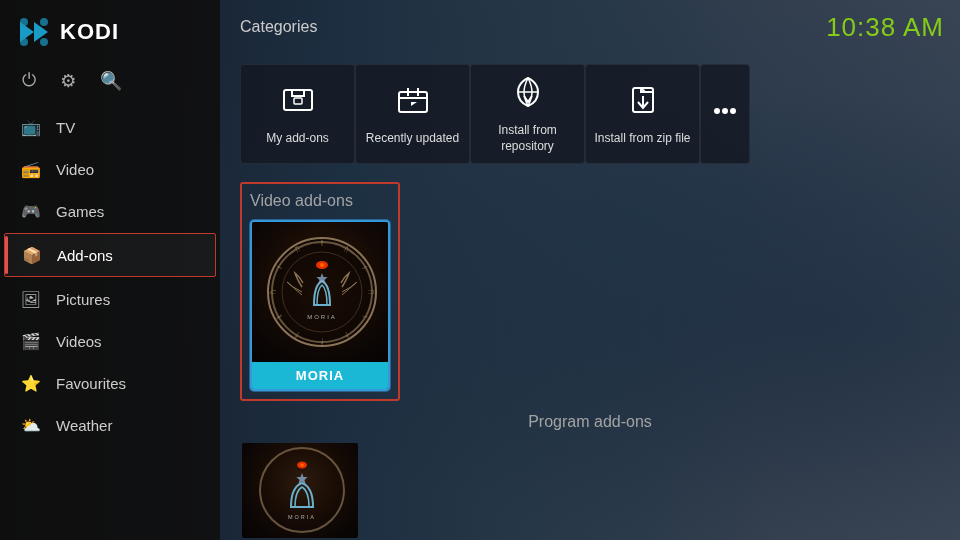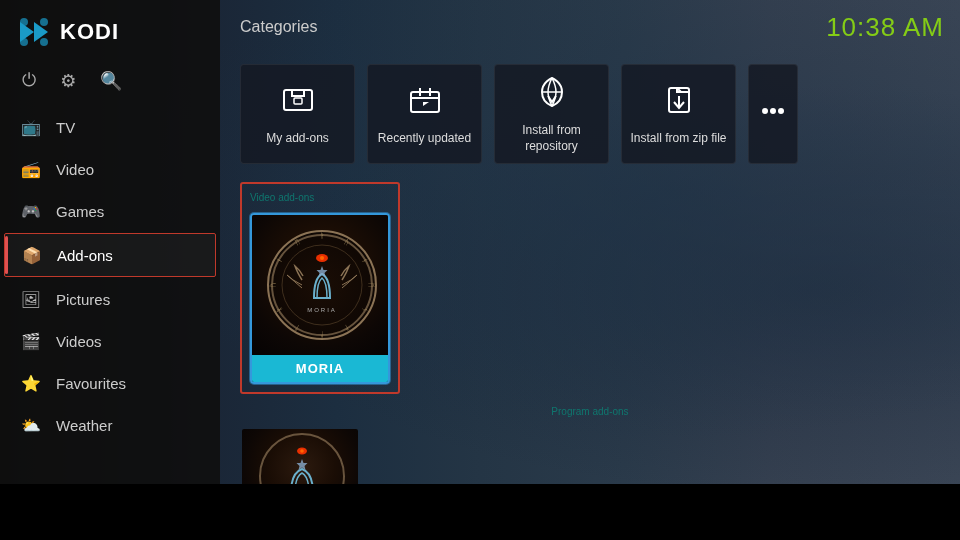--- a/index.html
+++ b/index.html
@@ -7,21 +7,21 @@
       width: 960px;
       height: 540px;
       overflow: hidden;
       font-family: 'Arial', sans-serif;
       background: #000;
       color: #fff;
     }
 
     .screen {
       width: 960px;
-      height: 484px;
+      height: 540px;
       position: relative;
       display: flex;
     }
 
     
     .bg {
       position: absolute;
       inset: 0;
       background: linear-gradient(to right,
         #0a0a0a 0%,
@@ -170,21 +170,21 @@
     .categories-label {
       font-size: 16px;
       color: #ccc;
       margin-bottom: 28px;
       margin-top: 2px;
     }
 
     
     .addon-categories {
       display: flex;
-      gap: 12px;
+      gap: 0;
       margin-bottom: 18px;
     }
 
     .category-item {
       display: flex;
       flex-direction: column;
       align-items: center;
       justify-content: center;
       width: 115px;
       height: 100px;
@@ -205,22 +205,22 @@
     }
 
     .category-label {
       font-size: 12px;
       color: #ddd;
       line-height: 1.3;
     }
 
     
     .section-label {
-      font-size: 10px;
-      color: #0f766e;
+      font-size: 16px;
+      color: #a3a3a3;
       margin-bottom: 10px;
     }
 
     .addon-grid {
       display: flex;
       gap: 10px;
       flex-wrap: wrap;
     }
 
     .addon-card {

